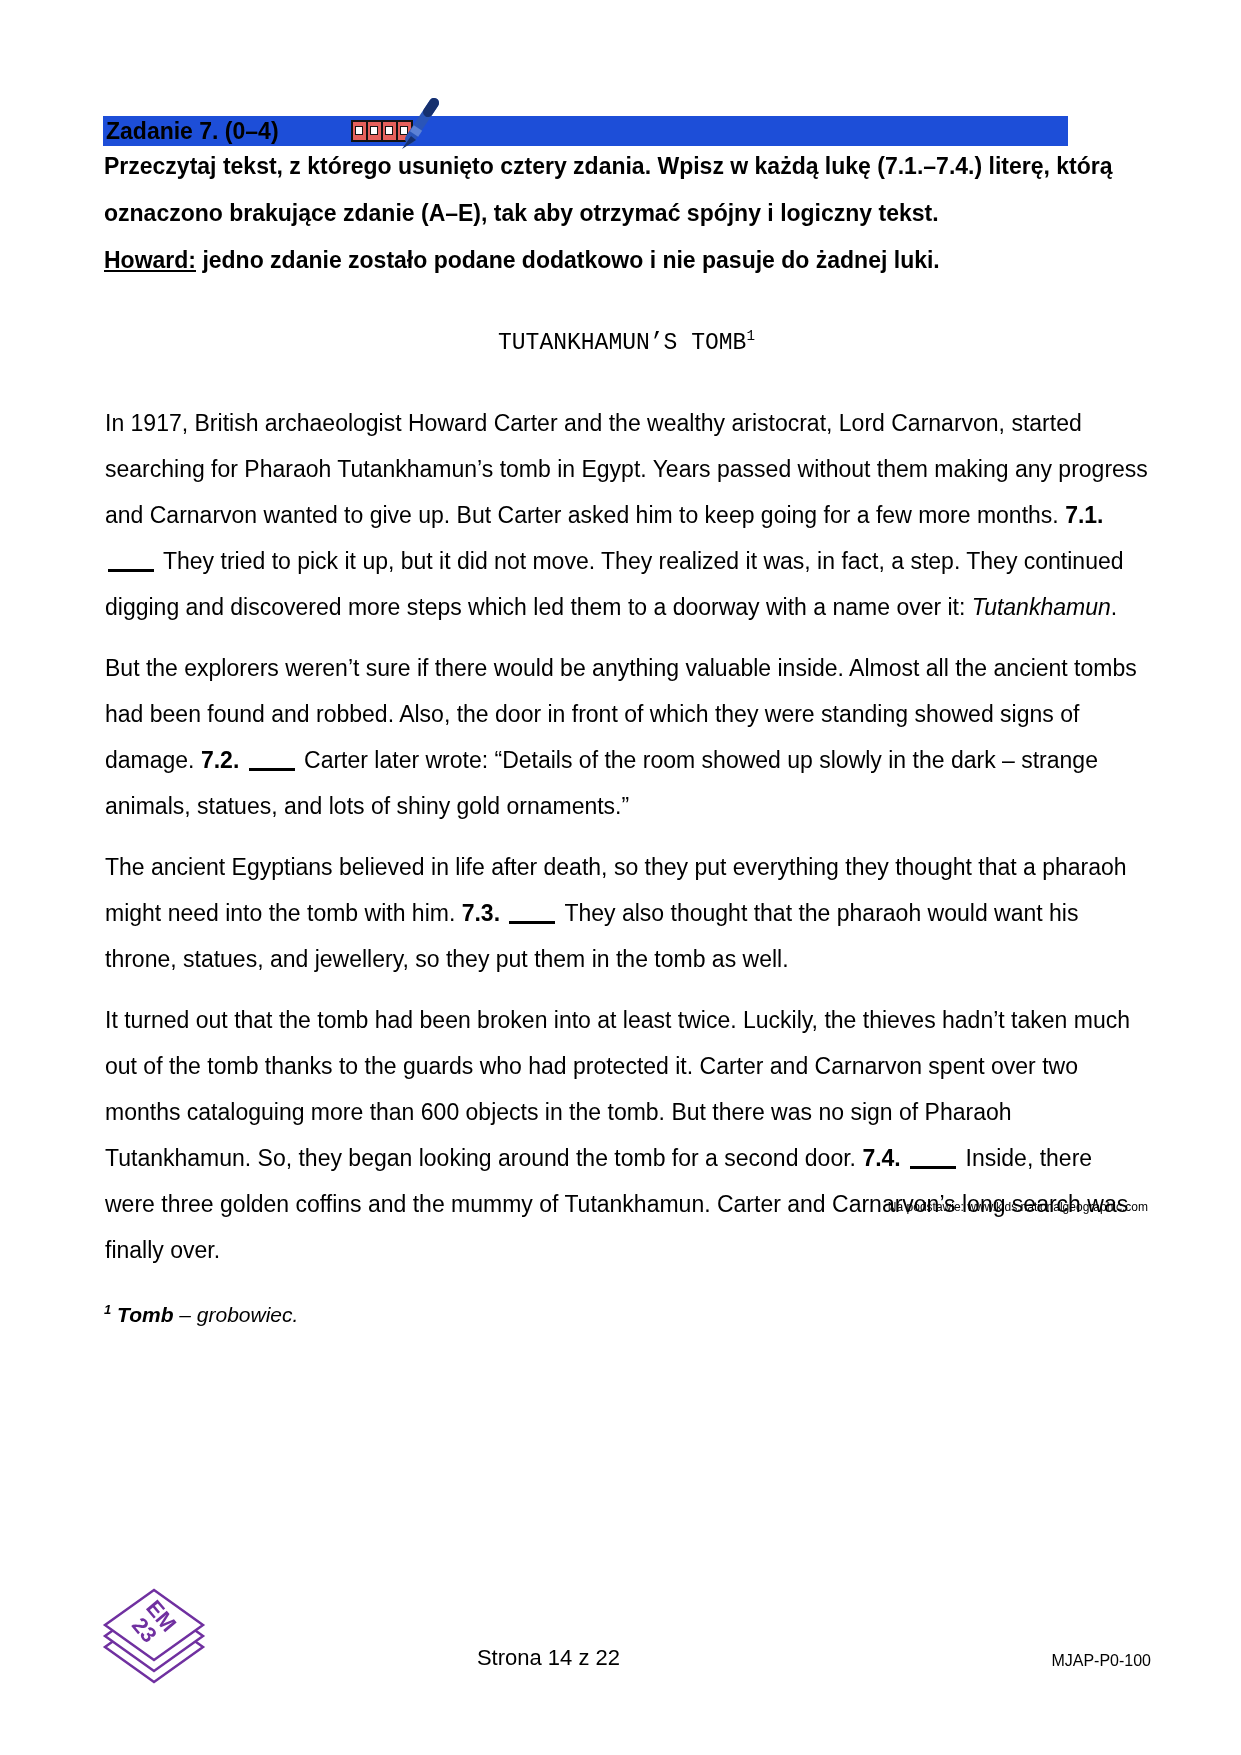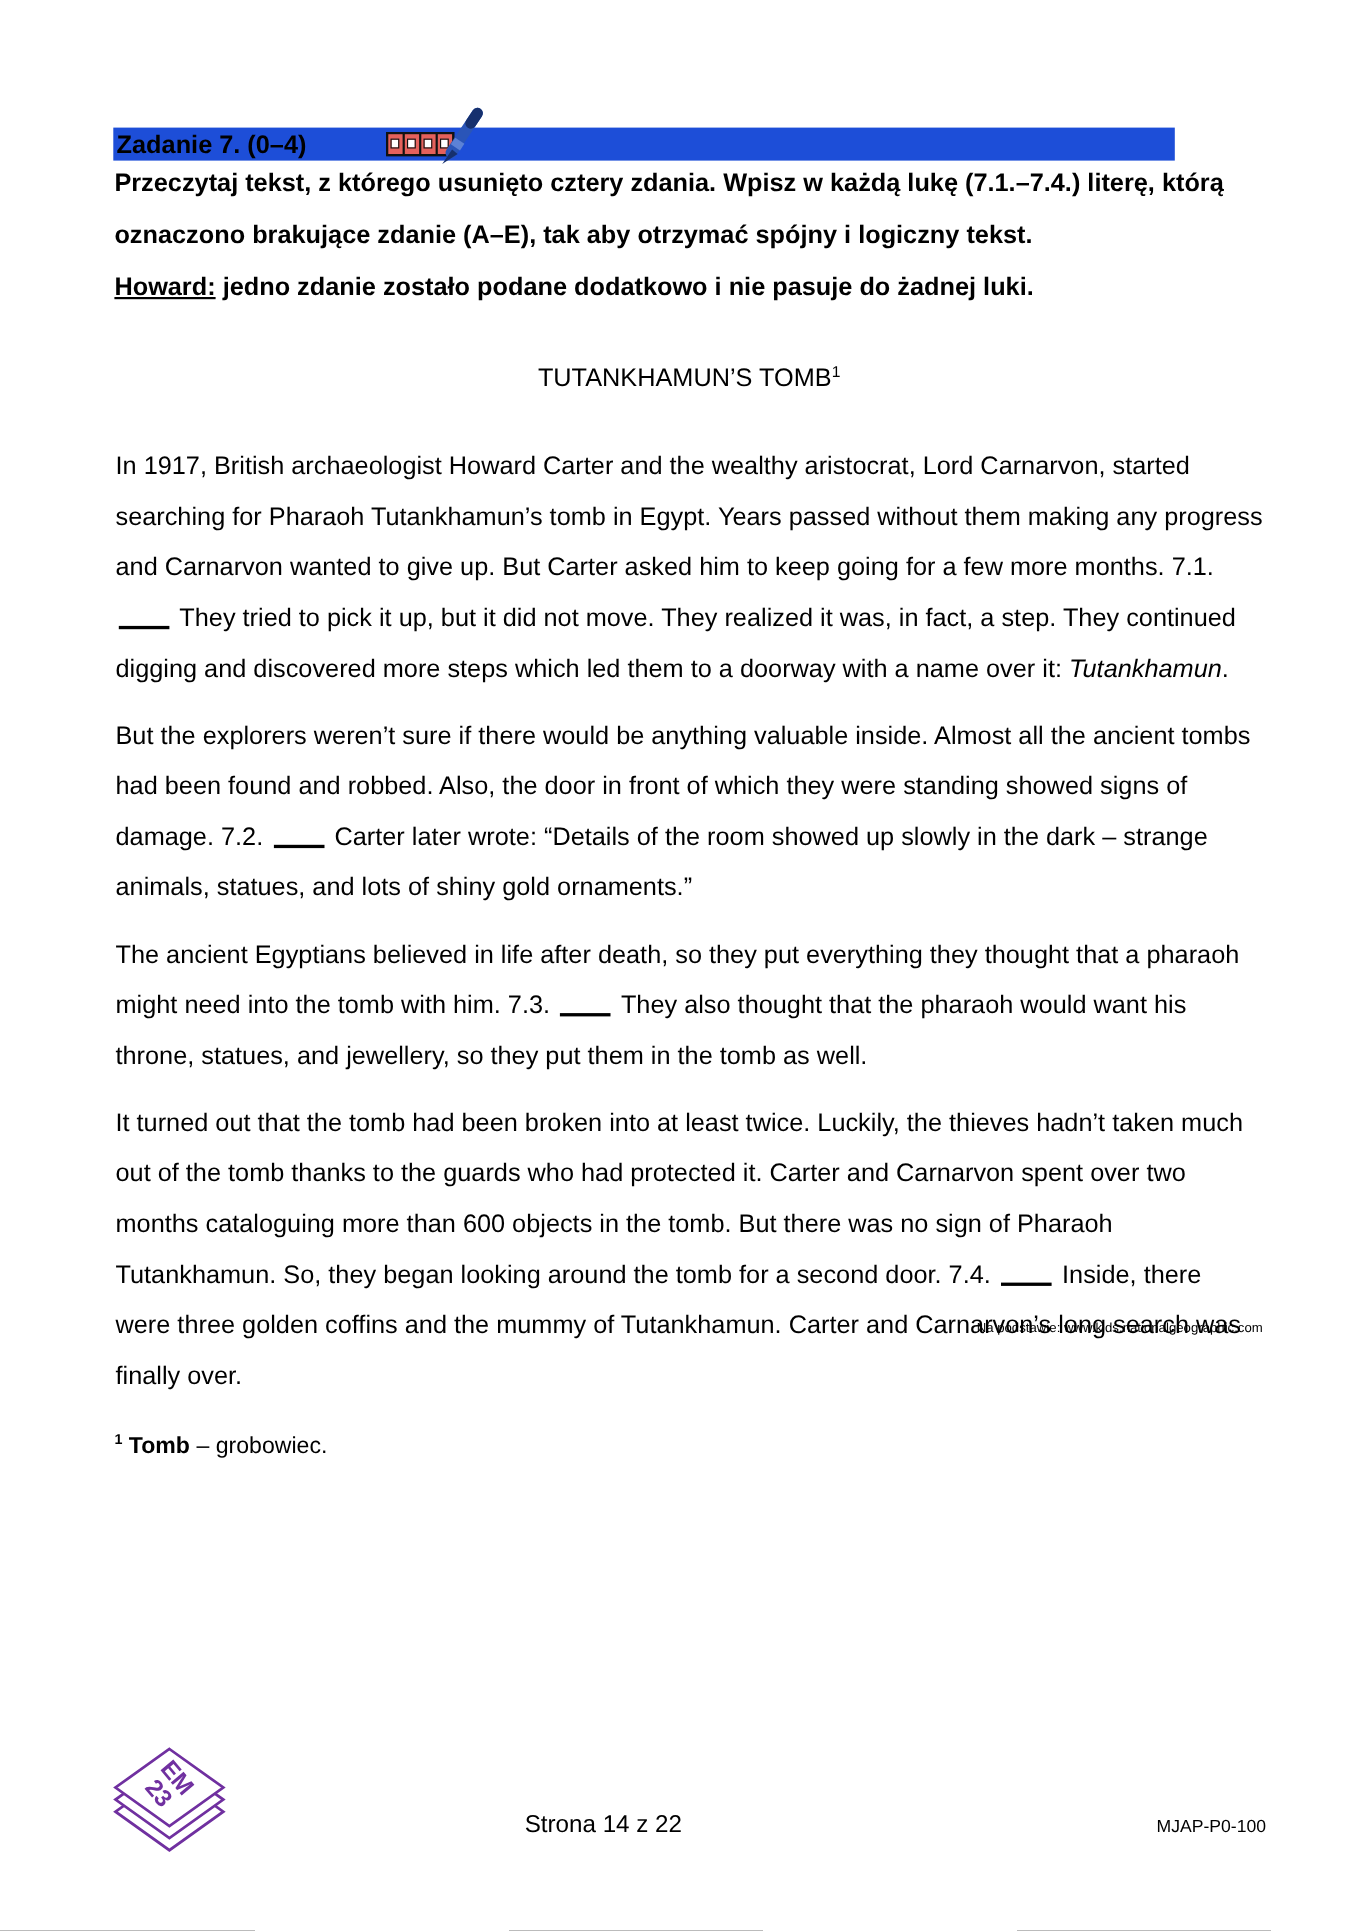--- a/index.html
+++ b/index.html
@@ -26,30 +26,30 @@
   }
   .pen { position:absolute; left:46px; top:-28px; }
   
   .instructions {
     position:absolute; left:104px; top:143px; width:1050px;
     font-size:23px; font-weight:bold; line-height:47px;
   }
   .note-label { text-decoration:underline; }
   
   .article { position:absolute; left:105px; top:320px; width:1043px; font-size:23px; line-height:46px; }
-  .article-title { text-align:center; margin:0 0 34px 0; }
+  .article-title { text-align:center; margin:0 0 34px 0;font-family:Liberation Mono, monospace; }
   .article-title sup, .footnote sup { font-size:62%; vertical-align:super; line-height:0; }
   .article p { margin:0 0 15px 0; }
-  .gap-num { font-weight:normal; }
+  .gap-num { font-weight:bold; }
   .blank {
     display:inline-block; width:46px; height:13px; margin:0 3px;
     border-bottom:3px solid #000; transform:translateY(3px);
   }
   .source { position:absolute; left:105px; top:1200px; width:1043px; text-align:right; font-size:12px; }
-  .footnote { position:absolute; left:104px; top:1303px; font-size:21px; }
+  .footnote { position:absolute; left:104px; top:1303px; font-size:21px;font-style:italic; }
   .footnote sup, .footnote .term { font-weight:bold; }
   
   .logo { position:absolute; left:99px; top:1584px; }
   .page-num { position:absolute; left:0; top:1645px; width:1097px; text-align:center; font-size:22px; }
   .doc-code { position:absolute; right:90px; top:1652px; font-size:16px; }
 </style>
 </head>
 <body>
 
 <div class="page">

